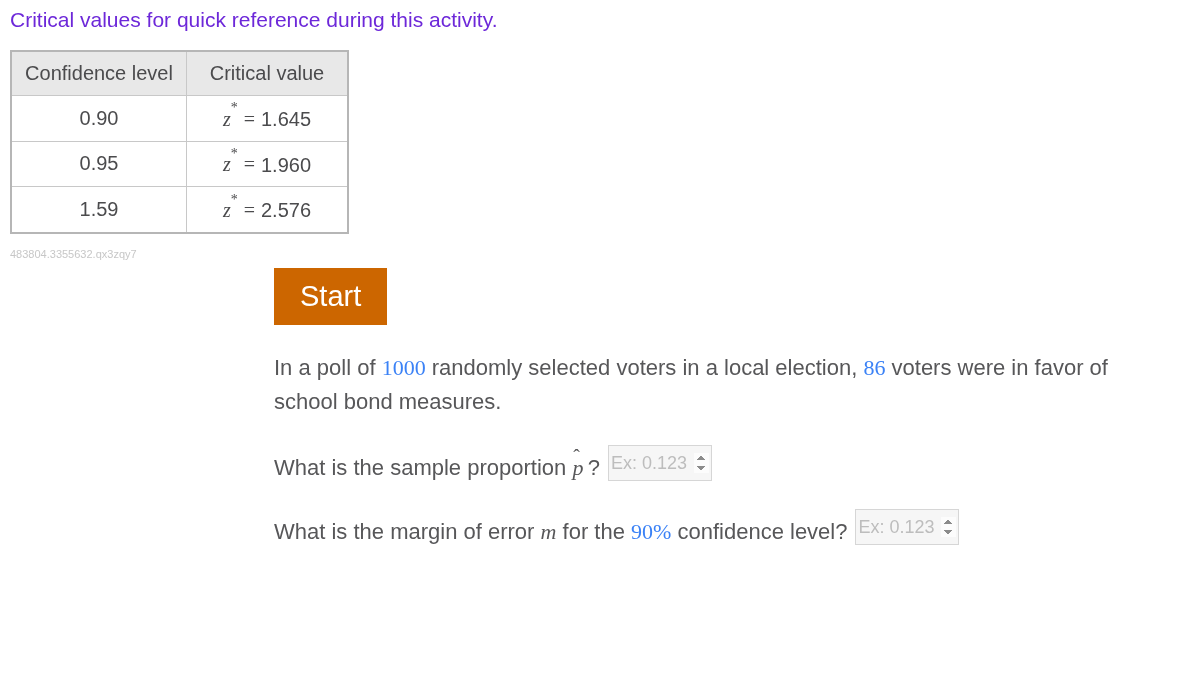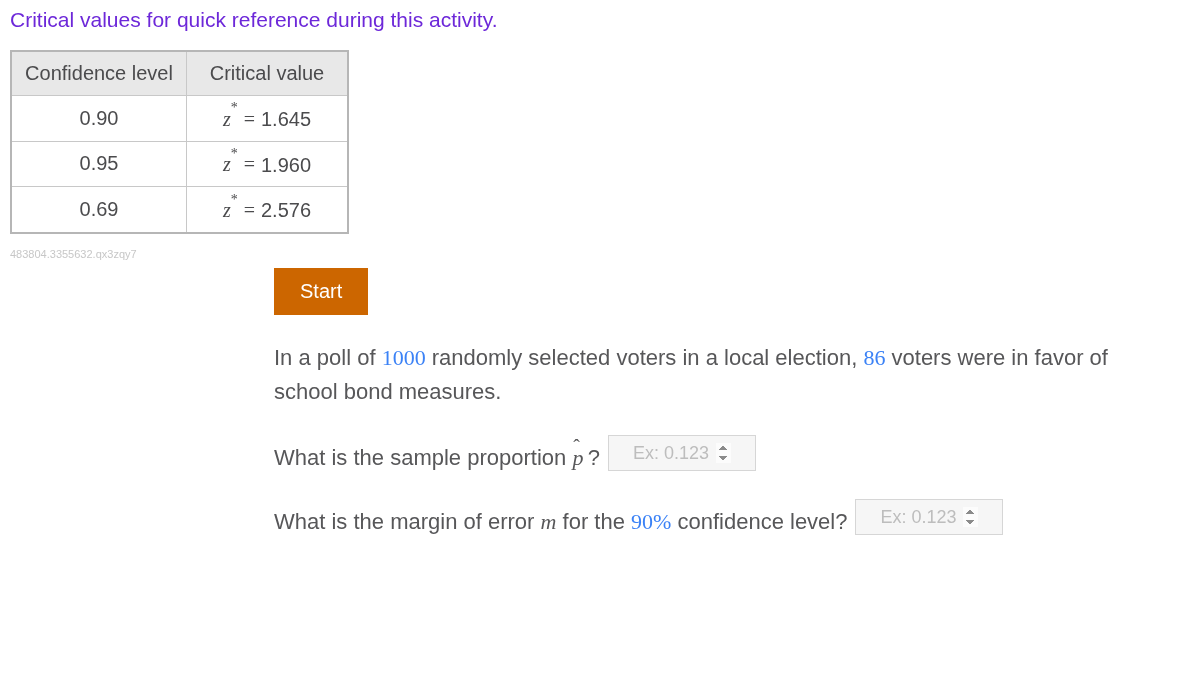--- a/index.html
+++ b/index.html
@@ -69,21 +69,21 @@
   }
   .activity {
     margin-left: 264px;
     max-width: 900px;
   }
   .start-btn {
     display: inline-block;
     background: #cc6600;
     color: #fff;
     border: none;
-    font-size: 20px;
+    font-size: 29px;
     font-weight: 300;
     padding: 12px 26px;
     cursor: pointer;
     font-family: inherit;
     margin: 0 0 26px 0;
   }
   .prompt {
     font-size: 22px;
     color: #575759;
     line-height: 1.55;
@@ -119,21 +119,21 @@
   .question-line .text {
     margin-right: 8px;
   }
   .num-input {
     width: 98px;
     height: 30px;
     border: 1px solid #d6d6d6;
     background: #f6f6f6;
     font-size: 18px;
     color: #bdbdbd;
-    padding: 2px 24px;
+    padding: 2px 2px;
     font-family: inherit;
     font-weight: 300;
   }
   .num-input::placeholder {
     color: #bdbdbd;
   }
   
   input[type=number]::-webkit-inner-spin-button {
     opacity: 1;
   }
@@ -159,21 +159,21 @@
           <span class="zstar"><span>z</span><sup>*</sup></span><span class="eq">=</span><span class="numval">1.645</span>
         </td>
       </tr>
       <tr>
         <td class="level">0.95</td>
         <td class="crit">
           <span class="zstar"><span>z</span><sup>*</sup></span><span class="eq">=</span><span class="numval">1.960</span>
         </td>
       </tr>
       <tr>
-        <td class="level">0.69</td>
+        <td class="level">1.59</td>
         <td class="crit">
           <span class="zstar"><span>z</span><sup>*</sup></span><span class="eq">=</span><span class="numval">2.576</span>
         </td>
       </tr>
     </tbody>
   </table>
 
   <div class="watermark">483804.3355632.qx3zqy7</div>
 
   <div class="activity">

